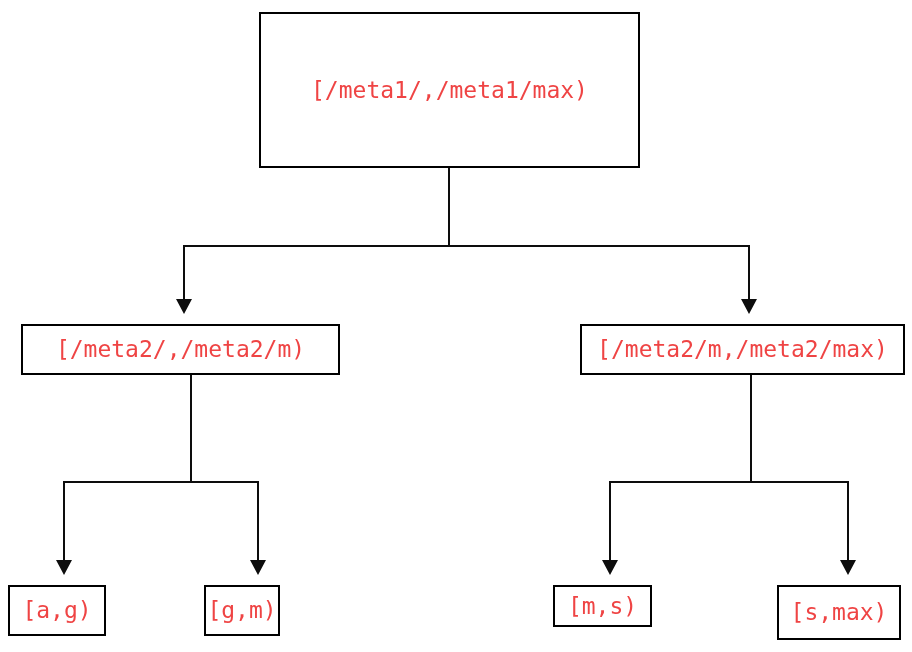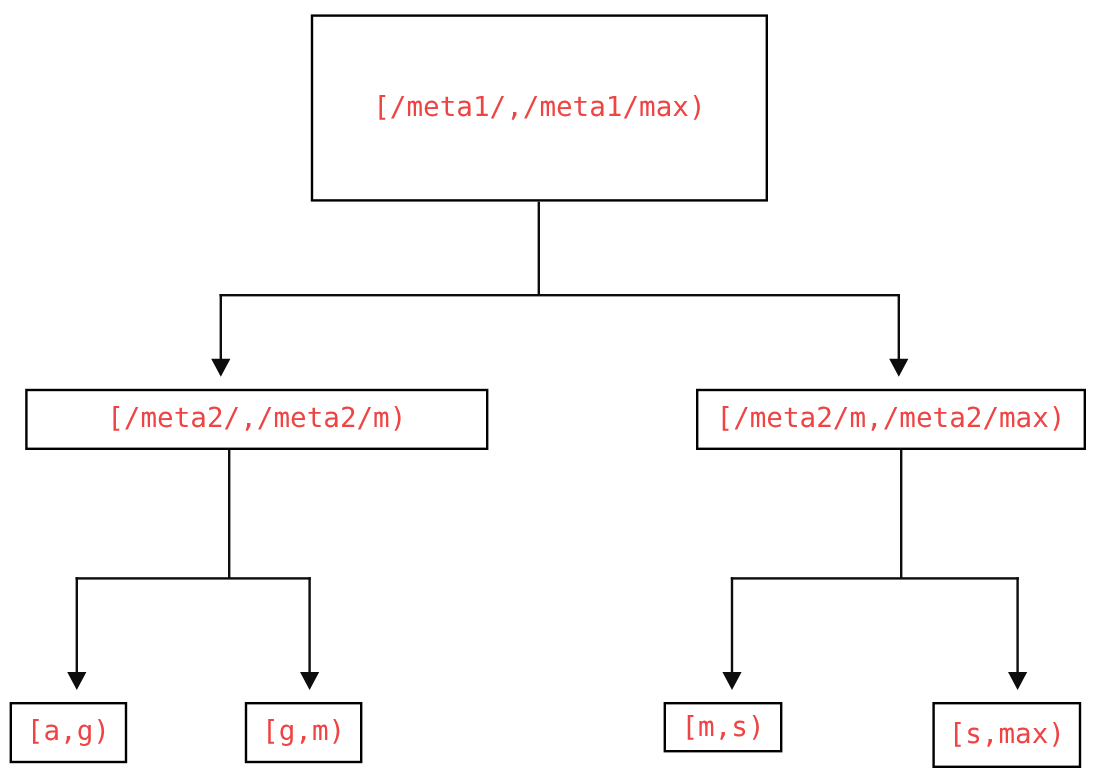--- a/index.html
+++ b/index.html
@@ -55,21 +55,21 @@
     <span class="node-label">[/meta1/,/meta1/max)</span>
   </div>
 
   <div class="edge-line edge-v" style="left:448px; top:168px; height:78px;"></div>
   <div class="edge-line edge-h" style="left:183px; top:245px; width:567px;"></div>
   <div class="edge-line edge-v" style="left:183px; top:245px; height:56px;"></div>
   <div class="edge-line edge-v" style="left:748px; top:245px; height:56px;"></div>
   <div class="arrowhead" style="left:176px; top:299px;"></div>
   <div class="arrowhead" style="left:741px; top:299px;"></div>
 
-  <div class="node" style="left:21px; top:324px; width:386px; height:51px; font-size:23px;">
+  <div class="node" style="left:21px; top:324px; width:319px; height:51px; font-size:23px;">
     <span class="node-label">[/meta2/,/meta2/m)</span>
   </div>
 
   <div class="node" style="left:580px; top:324px; width:325px; height:51px; font-size:23px;justify-content:center;">
     <span class="node-label">[/meta2/m,/meta2/max)</span>
   </div>
 
   <div class="edge-line edge-v" style="left:190px; top:375px; height:107px;"></div>
   <div class="edge-line edge-h" style="left:63px; top:481px; width:196px;"></div>
   <div class="edge-line edge-v" style="left:63px; top:481px; height:81px;"></div>
@@ -81,21 +81,21 @@
   <div class="edge-line edge-h" style="left:609px; top:481px; width:240px;"></div>
   <div class="edge-line edge-v" style="left:609px; top:481px; height:81px;"></div>
   <div class="edge-line edge-v" style="left:847px; top:481px; height:81px;"></div>
   <div class="arrowhead" style="left:602px; top:560px;"></div>
   <div class="arrowhead" style="left:840px; top:560px;"></div>
 
   <div class="node" style="left:8px; top:585px; width:98px; height:51px; font-size:23px;text-align:center;">
     <span class="node-label">[a,g)</span>
   </div>
 
-  <div class="node" style="left:204px; top:585px; width:98px; height:51px; font-size:23px;">
+  <div class="node" style="left:204px; top:585px; width:76px; height:51px; font-size:23px;">
     <span class="node-label">[g,m)</span>
   </div>
 
   <div class="node" style="left:553px; top:585px; width:99px; height:42px; font-size:23px;">
     <span class="node-label">[m,s)</span>
   </div>
 
   <div class="node" style="left:777px; top:585px; width:124px; height:55px; font-size:23px;">
     <span class="node-label">[s,max)</span>
   </div>

